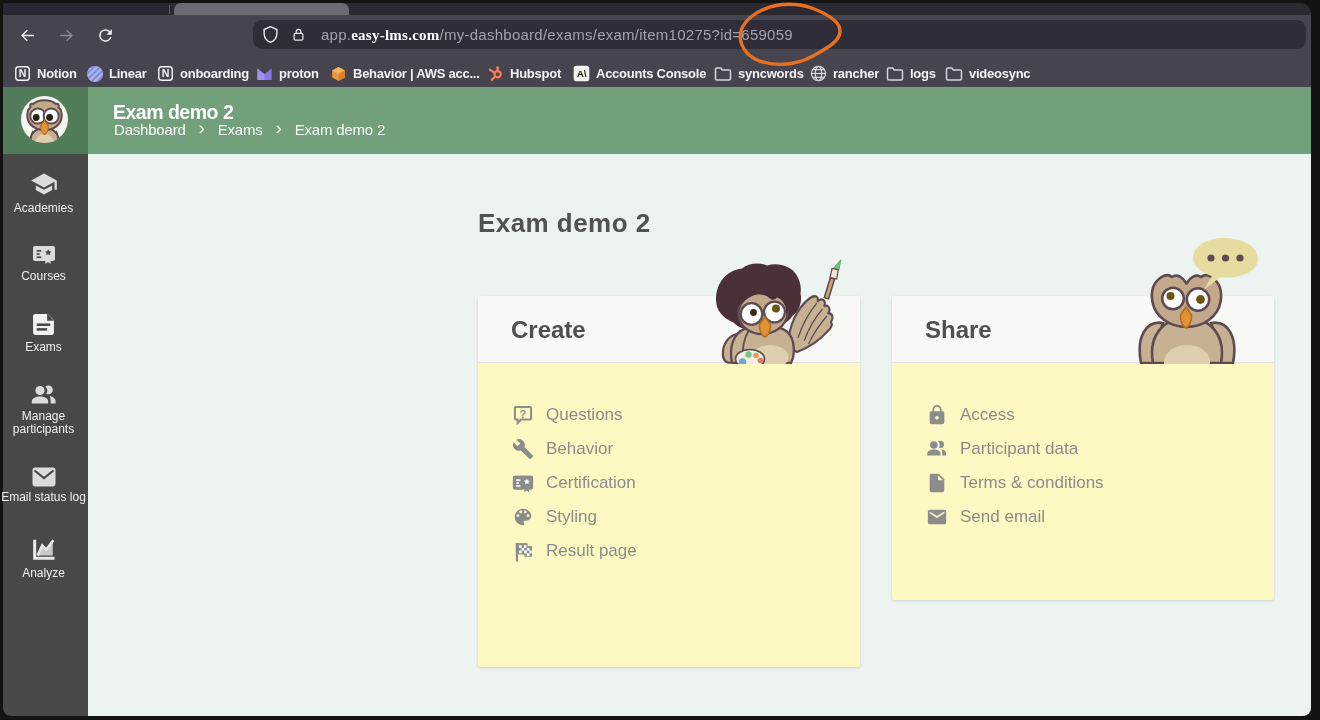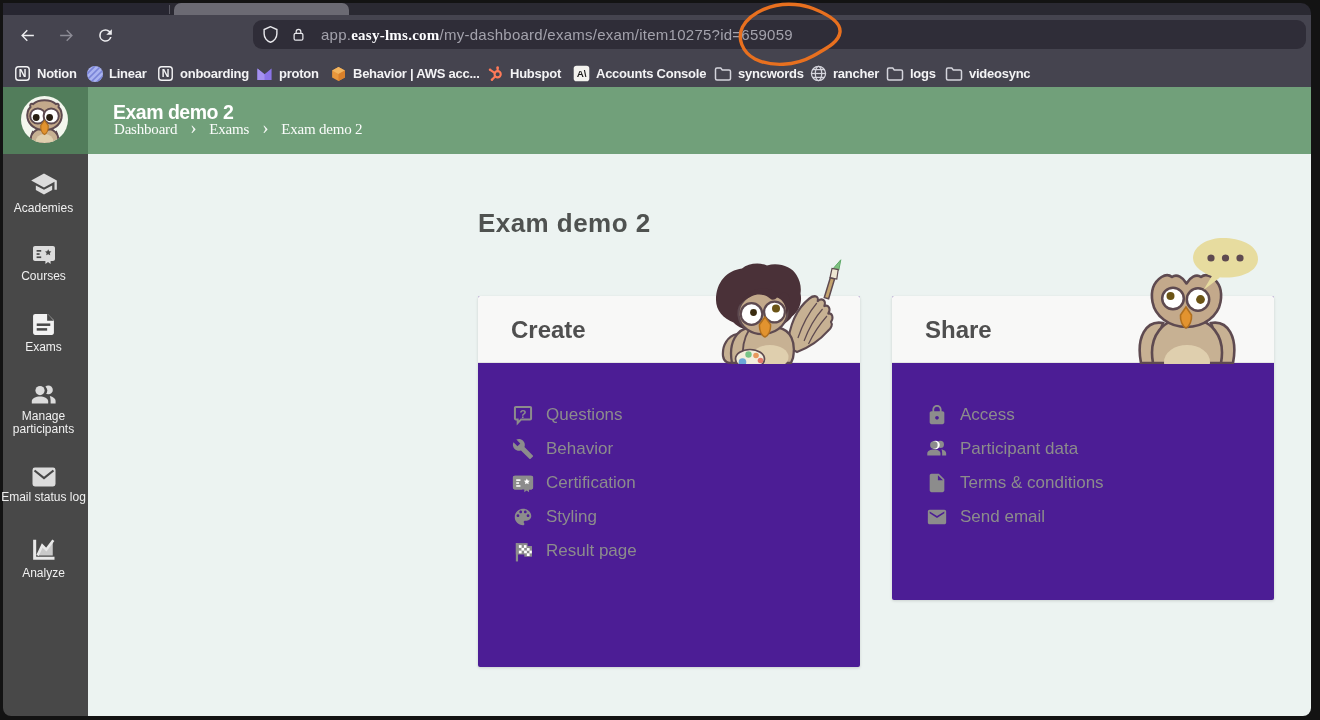--- a/index.html
+++ b/index.html
@@ -19,33 +19,33 @@
   #urltext b { color:#fdfdff; font-weight:600;font-family:Liberation Serif, serif; }
 
   
   .bm { position:absolute; top:55px; height:37px; display:flex; align-items:center; gap:6px;
         color:#f3f3f5; font-size:13px; font-weight:600; letter-spacing:-0.25px; white-space:nowrap; }
 
   
   #hdrleft { left:3px; top:87px; width:85px; height:67px; background:#527d5b; }
   #hdrmain { left:88px; top:87px; width:1223px; height:67px; background:#71a07a; }
   #hdrtitle { left:113px; top:102.5px; font-size:19.5px; font-weight:700; color:#ffffff; letter-spacing:-0.5px; line-height:19.5px; }
-  #crumbs { left:114px; top:122px; font-size:15px; letter-spacing:-0.2px; color:rgba(255,255,255,0.97); display:flex; line-height:15px;font-family:Liberation Serif, serif; }
+  #crumbs { left:114px; top:122px; font-size:15px; letter-spacing:-0.2px; color:rgba(255,255,255,0.97); display:flex; line-height:15px; }
   #crumbs .sep { margin:0 13px; color:rgba(255,255,255,0.92); font-size:19px; line-height:14px; position:relative; top:-1px; }
 
   
   #sidebar { left:3px; top:154px; width:85px; height:562px; background:#484848; border-bottom-left-radius:8px; }
   .sbitem { position:absolute; left:1px; width:85px; text-align:center; color:#f0f0f0; font-size:12px; line-height:12.5px; }
   .sbitem svg { display:block; margin:0 auto 4px auto; }
 
   
   #content { left:88px; top:154px; width:1223px; height:562px; background:#ecf3f1; border-bottom-right-radius:8px; }
   #pagehead { left:478px; top:209.5px; font-size:26px; font-weight:700; color:#4f5250; letter-spacing:0.45px; line-height:26px; }
 
-  .card { position:absolute; background:#4c1d95; border-radius:2px; box-shadow:0 1px 3px rgba(0,0,0,0.14);padding-left:28px; }
+  .card { position:absolute; background:#fef9c3; border-radius:2px; box-shadow:0 1px 3px rgba(0,0,0,0.14);padding-left:28px; }
   .cardhdr { position:absolute; left:0; top:0; width:100%; height:67px; background:#f8f8f7;
              border-bottom:1px solid #e4e4e4; border-radius:2px 2px 0 0; }
   .cardhdr span { position:absolute; left:33px; top:22px; font-size:24px; font-weight:700; color:#4f4f4f; line-height:24px; }
   #card-create { left:478px; top:296px; width:382px; height:371px; }
   #card-share  { left:892px; top:296px; width:382px; height:304px; }
   .items { position:absolute; left:0; top:68px; width:100%; padding:33.5px 0 0 34px; }
   .item { height:34px; display:flex; align-items:center; gap:12px; color:#8c8c8c; font-size:17px; }
   .item svg { flex:0 0 auto; }
 
   .owlclip { position:absolute; overflow:hidden; z-index:5; }

